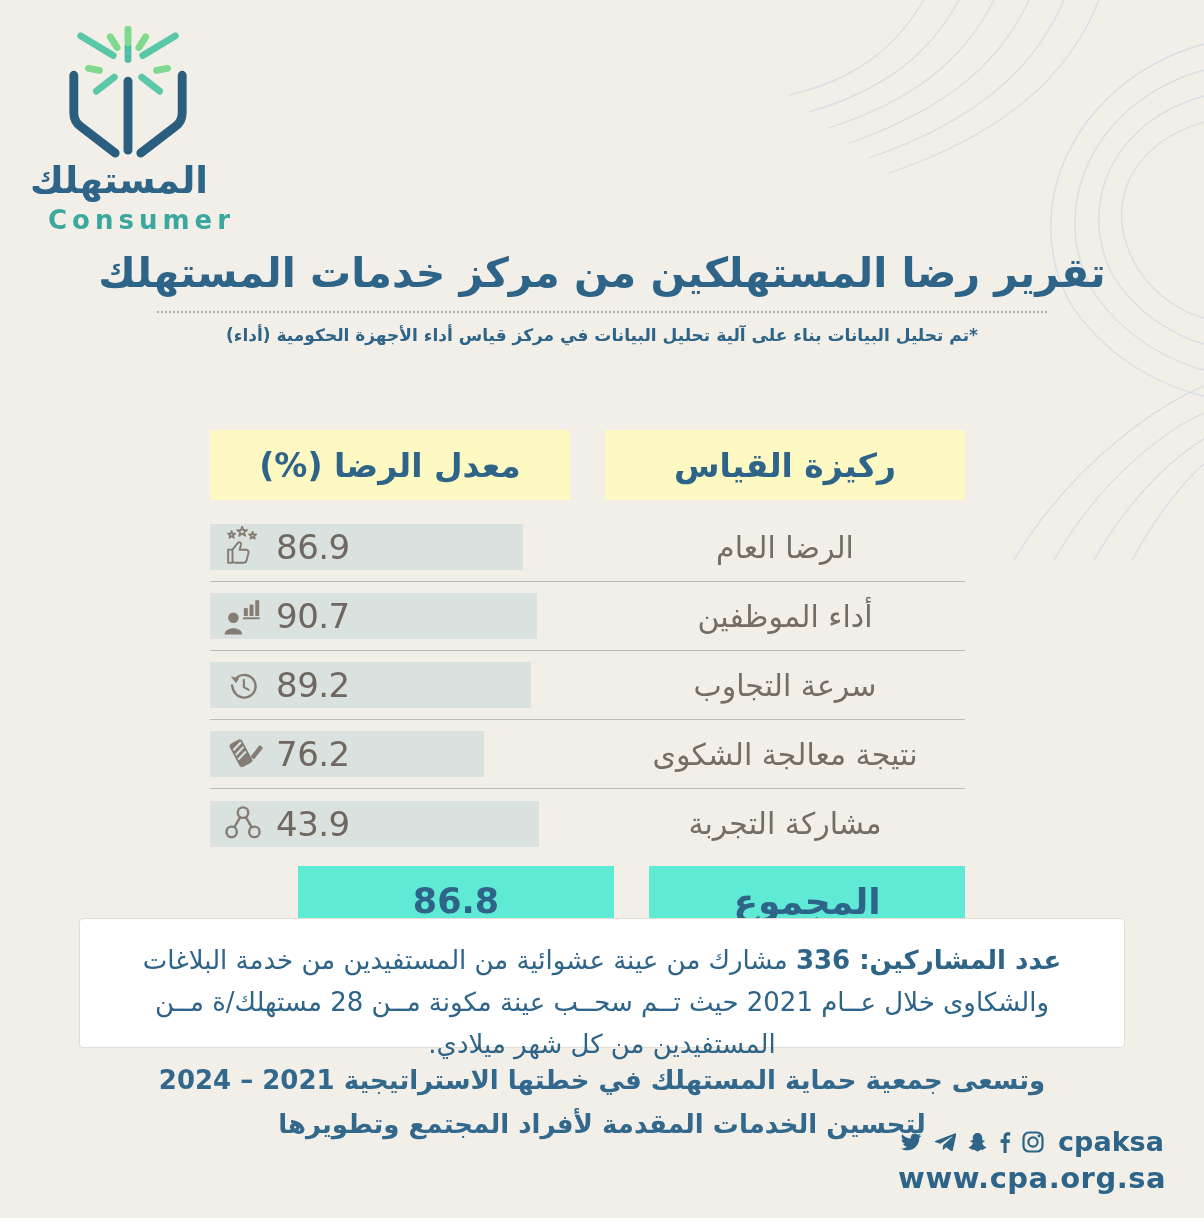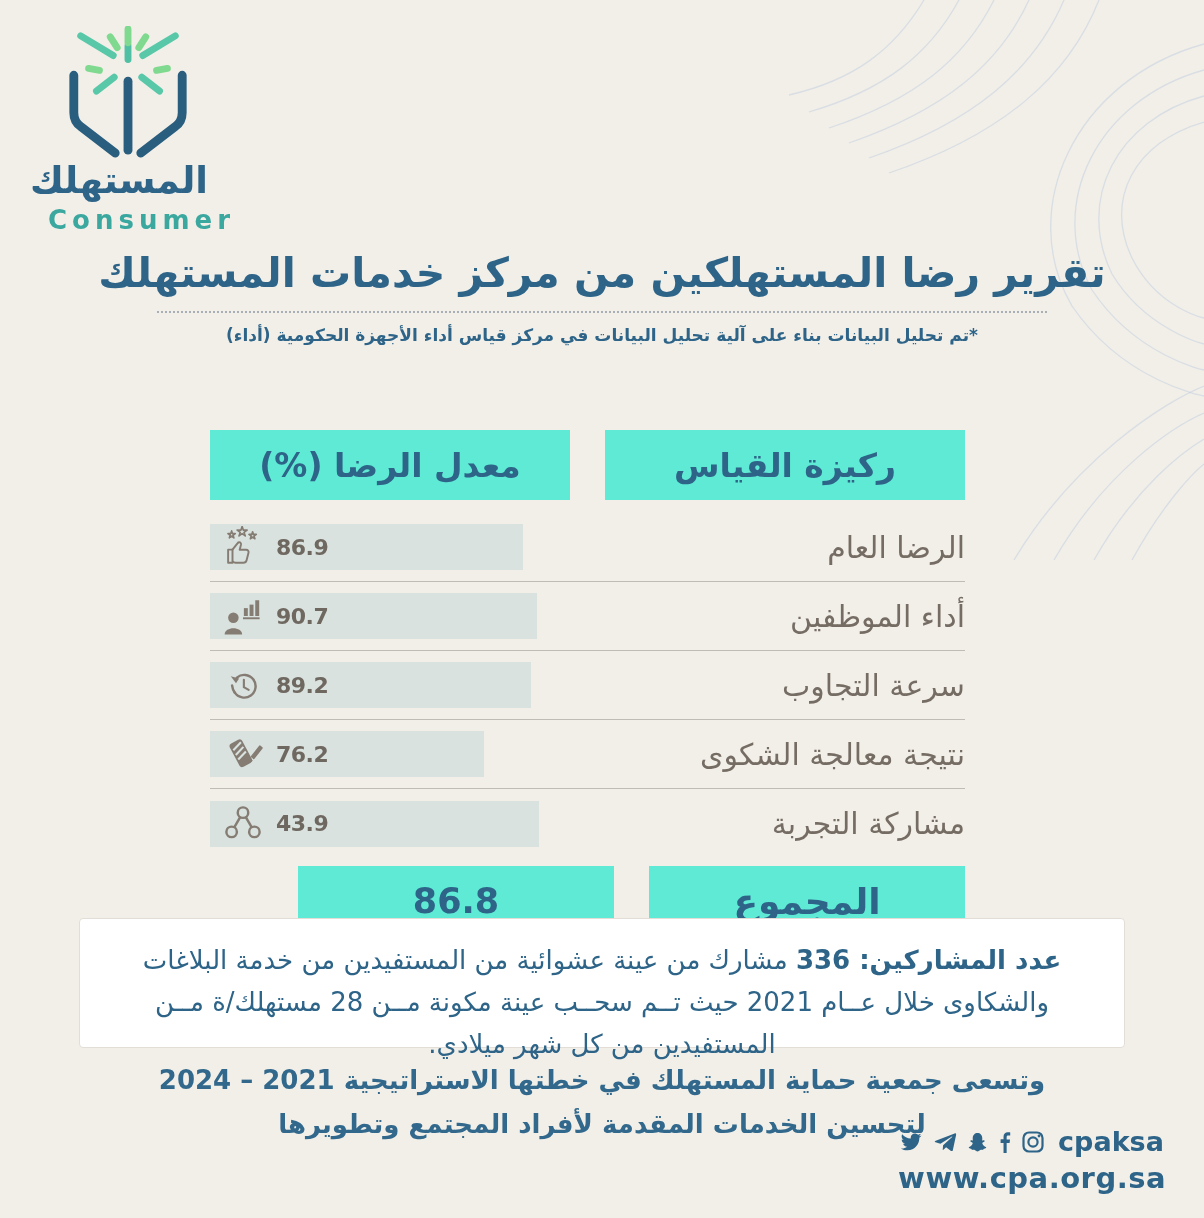--- a/index.html
+++ b/index.html
@@ -22,40 +22,40 @@
   
   .head-block{ position:absolute; left:80px; right:80px; top:250px; text-align:center; direction:rtl; }
   .page-title{ font-size:41px; font-weight:800; color:#2D6488; line-height:1.15; }
   .dotted{ width:890px; margin:14px auto 0 auto; border-bottom:2px dotted #A9AFB6; height:0; }
   .subtitle{ margin-top:12px; font-size:17px; font-weight:600; color:#2D6488; }
 
   
   .table{ position:absolute; left:210px; top:430px; width:755px; direction:rtl; }
   .thead, .trow-total{ display:flex; column-gap:35px; }
   .hcell{
-    width:360px; height:70px; background:#5eead4; color:#2D6488;
+    width:360px; height:70px; background:#fef9c3; color:#2D6488;
     font-size:33px; font-weight:800; display:flex; align-items:center; justify-content:center;
   }
   .trow{
     display:flex; column-gap:35px; height:69px; align-items:center;
     border-bottom:1px solid rgba(110,104,98,.38);
   }
   .trow.first{ margin-top:13px; }
   .trow.last{ border-bottom:none; }
   .cell-label{
-    width:360px; font-size:30px; font-weight:500; color:#756C64; text-align:right;
+    width:360px; font-size:30px; font-weight:500; color:#756C64; text-align:center;
     line-height:1.1;
   }
   .cell-bar{ width:360px; direction:ltr; }
   .bar{
     height:46px; background:#D9E2DF; display:flex; align-items:center;
     padding-left:12px; column-gap:12px;
   }
   .bar svg{ flex:0 0 auto; }
-  .val{ font-size:22px; font-weight:700; color:#6F6860; letter-spacing:-0.5px; }
+  .val{ font-size:34px; font-weight:400; color:#6F6860; letter-spacing:-0.5px; }
   .trow-total{ margin-top:8px; }
   .tcell{
     width:316px; height:70px; background:#5eead4; color:#2D6488;
     display:flex; align-items:center; justify-content:center;
   }
   .tcell.lbl{ font-size:36px; font-weight:800; }
   .tcell.num{ font-size:35px; font-weight:800; direction:ltr; }
 
   
   .note{

